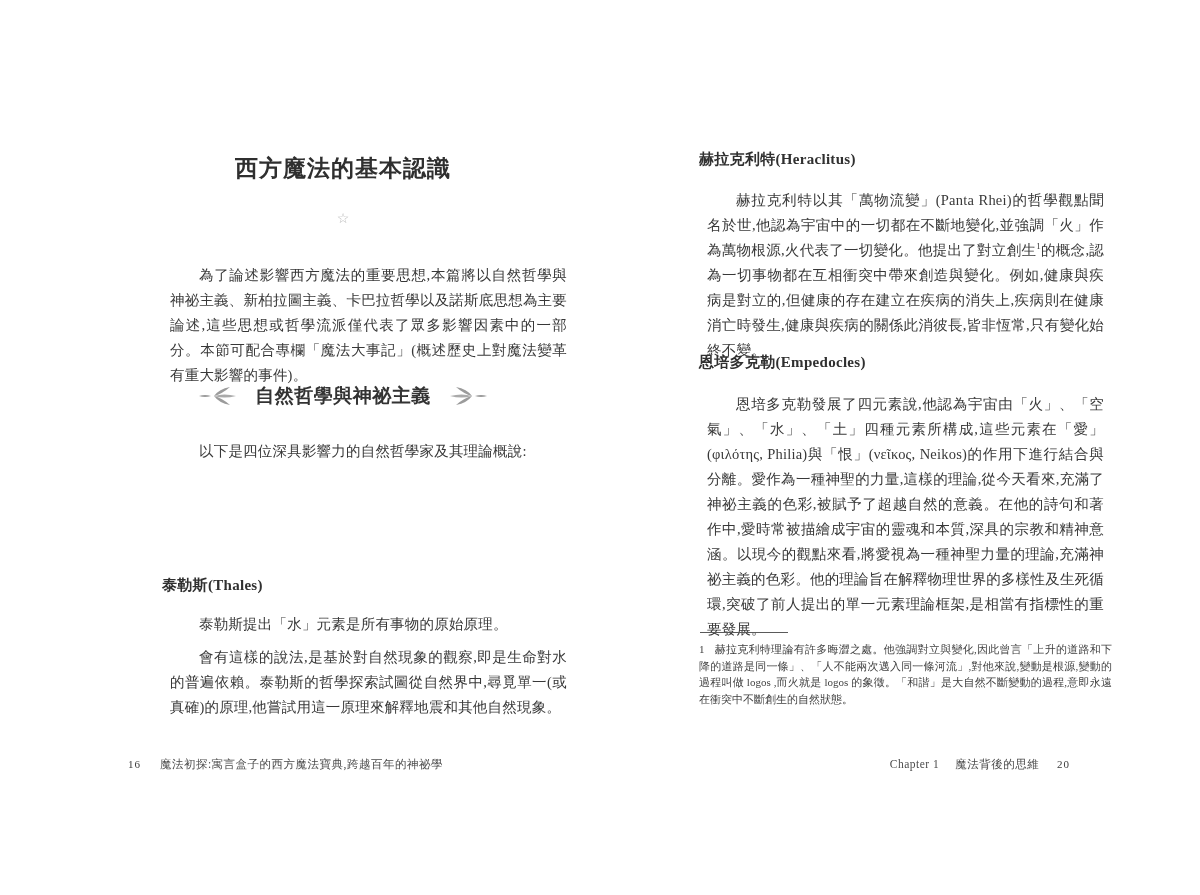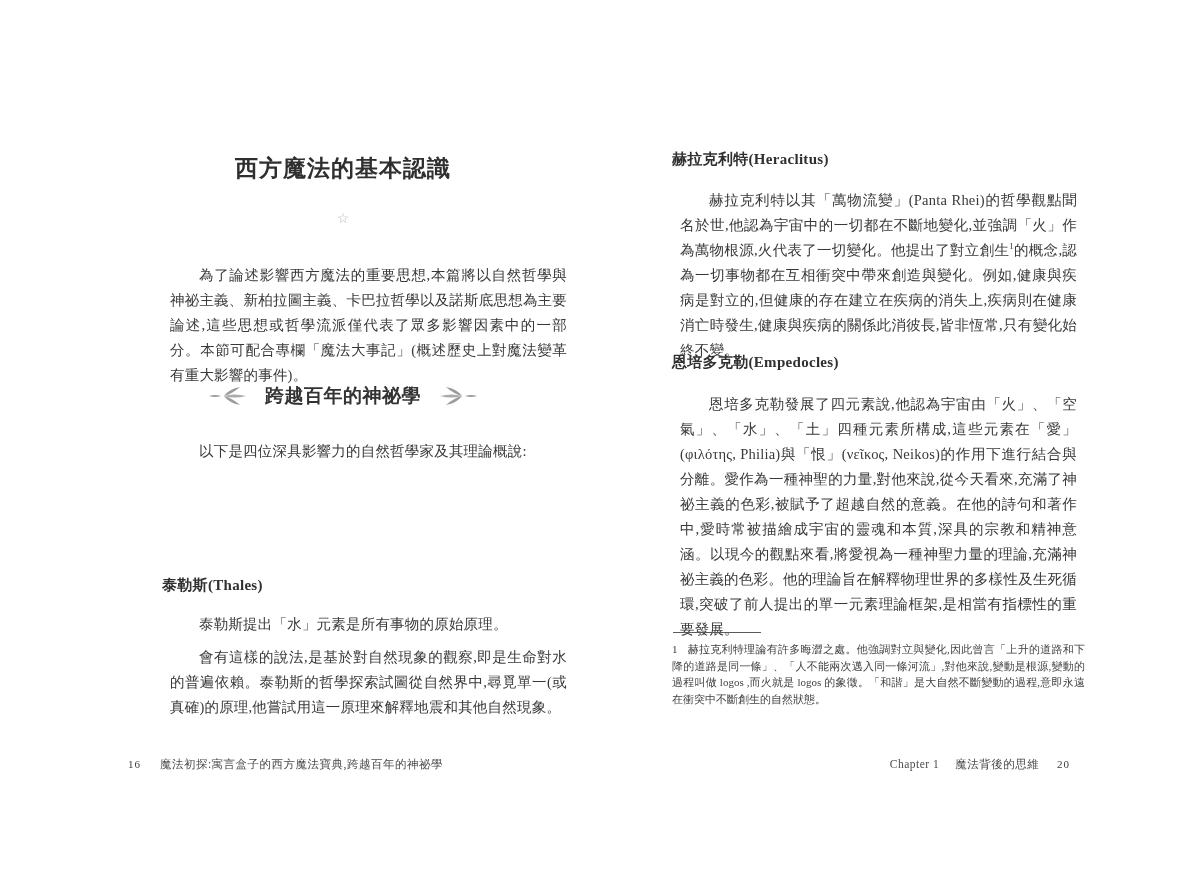--- a/index.html
+++ b/index.html
@@ -6,21 +6,21 @@
   #canvas{
     position:relative;
     width:1200px;height:895px;
     background:#ffffff;
     font-family:"Liberation Serif","DejaVu Serif",serif;
     color:#383838;
     overflow:hidden;
   }
   .page{position:absolute;top:0;width:413px;height:755px;}
   #page-left{left:162px;}
-  #page-right{left:672px;}
+  #page-right{left:699px;}
 
   
   .body-block{position:absolute;left:0;width:413px;}
   .body-block p{
     margin:8px;
     font-size:14.5px;
     line-height:25px;
     text-align:justify;
     text-justify:inter-ideograph;
     letter-spacing:0.2px;
@@ -100,21 +100,21 @@
 
     <div class="section-row">
       <svg class="flourish" width="40" height="22" viewBox="0 0 40 22" aria-hidden="true">
         <g fill="#9b9b9b">
           <path d="M1 11 Q7 9 13 11 Q7 13 1 11 Z"></path>
           <path d="M16 11 Q21 4 32 2 Q24 9 16 11 Z"></path>
           <path d="M16 11 Q26 8 38 11 Q26 14 16 11 Z" opacity="0.85"></path>
           <path d="M16 11 Q21 18 32 20 Q24 13 16 11 Z"></path>
         </g>
       </svg>
-      <h2>跨越百年的神祕學</h2>
+      <h2>自然哲學與神祕主義</h2>
       <svg class="flourish" width="40" height="22" viewBox="0 0 40 22" aria-hidden="true">
         <g fill="#9b9b9b" transform="translate(40,0) scale(-1,1)">
           <path d="M1 11 Q7 9 13 11 Q7 13 1 11 Z"></path>
           <path d="M16 11 Q21 4 32 2 Q24 9 16 11 Z"></path>
           <path d="M16 11 Q26 8 38 11 Q26 14 16 11 Z" opacity="0.85"></path>
           <path d="M16 11 Q21 18 32 20 Q24 13 16 11 Z"></path>
         </g>
       </svg>
     </div>
 
@@ -134,21 +134,21 @@
 
     <h3 class="sub-heading" id="heraclitus-heading">赫拉克利特(Heraclitus)</h3>
 
     <div class="body-block" id="heraclitus-block">
       <p class="indent"><span>赫拉克利特以其「萬物流變」(Panta Rhei)的哲學觀點聞名於世,他認為宇宙中的一切都在不斷地變化,並強調「火」作為萬物根源,火代表了一切變化。他提出了對立創生</span><sup class="fn-ref">1</sup><span>的概念,認為一切事物都在互相衝突中帶來創造與變化。例如,健康與疾病是對立的,但健康的存在建立在疾病的消失上,疾病則在健康消亡時發生,健康與疾病的關係此消彼長,皆非恆常,只有變化始終不變。</span></p>
     </div>
 
     <h3 class="sub-heading" id="empedocles-heading">恩培多克勒(Empedocles)</h3>
 
     <div class="body-block" id="empedocles-block">
-      <p class="indent">恩培多克勒發展了四元素說,他認為宇宙由「火」、「空氣」、「水」、「土」四種元素所構成,這些元素在「愛」(φιλότης, Philia)與「恨」(νεῖκος, Neikos)的作用下進行結合與分離。愛作為一種神聖的力量,對他來說,從今天看來,充滿了神祕主義的色彩,被賦予了超越自然的意義。在他的詩句和著作中,愛時常被描繪成宇宙的靈魂和本質,深具的宗教和精神意涵。以現今的觀點來看,將愛視為一種神聖力量的理論,充滿神祕主義的色彩。他的理論旨在解釋物理世界的多樣性及生死循環,突破了前人提出的單一元素理論框架,是相當有指標性的重要發展。</p>
+      <p class="indent">恩培多克勒發展了四元素說,他認為宇宙由「火」、「空氣」、「水」、「土」四種元素所構成,這些元素在「愛」(φιλότης, Philia)與「恨」(νεῖκος, Neikos)的作用下進行結合與分離。愛作為一種神聖的力量,這樣的理論,從今天看來,充滿了神祕主義的色彩,被賦予了超越自然的意義。在他的詩句和著作中,愛時常被描繪成宇宙的靈魂和本質,深具的宗教和精神意涵。以現今的觀點來看,將愛視為一種神聖力量的理論,充滿神祕主義的色彩。他的理論旨在解釋物理世界的多樣性及生死循環,突破了前人提出的單一元素理論框架,是相當有指標性的重要發展。</p>
     </div>
 
     <div class="footnote-rule"></div>
 
     <div class="footnote">
       <span class="fn-num">1</span><span>赫拉克利特理論有許多晦澀之處。他強調對立與變化,因此曾言「上升的道路和下降的道路是同一條」、「人不能兩次邁入同一條河流」,對他來說,變動是根源,變動的過程叫做 logos ,而火就是 logos 的象徵。「和諧」是大自然不斷變動的過程,意即永遠在衝突中不斷創生的自然狀態。</span>
     </div>
   </section>
 
   <div class="footer" id="footer-left">

